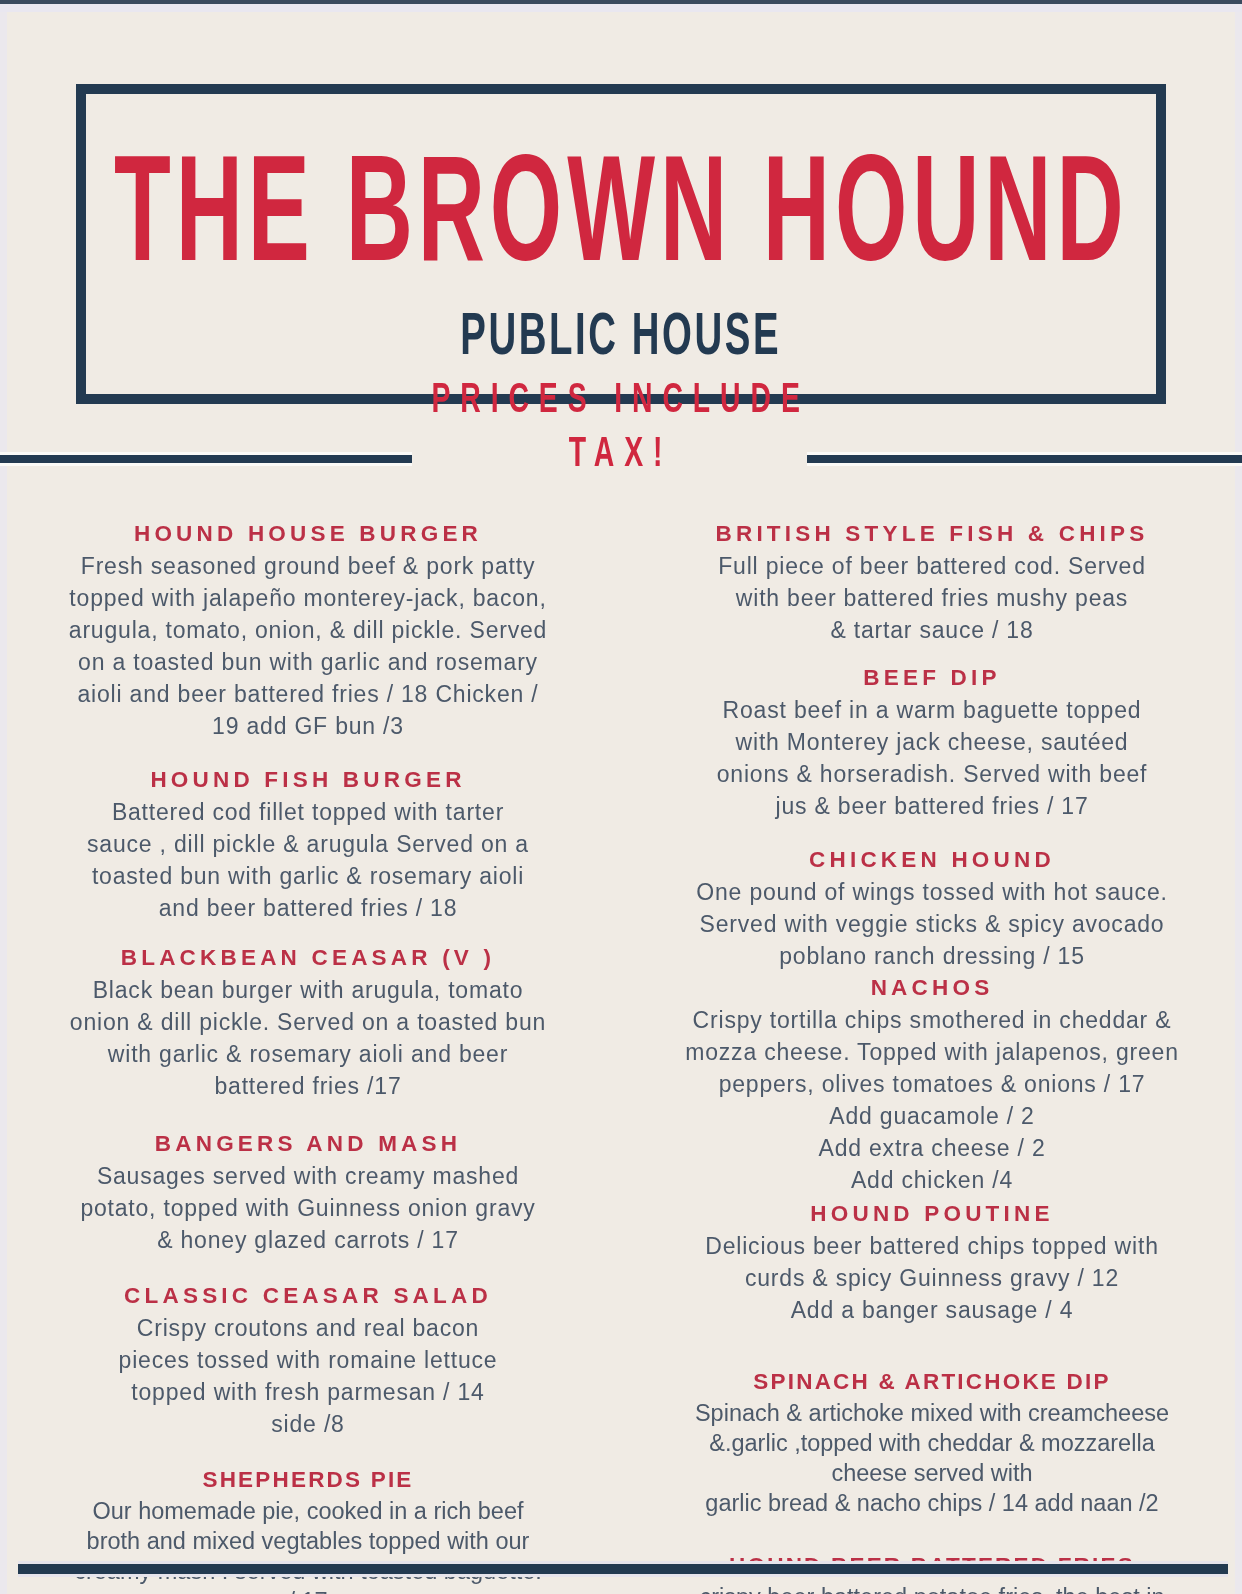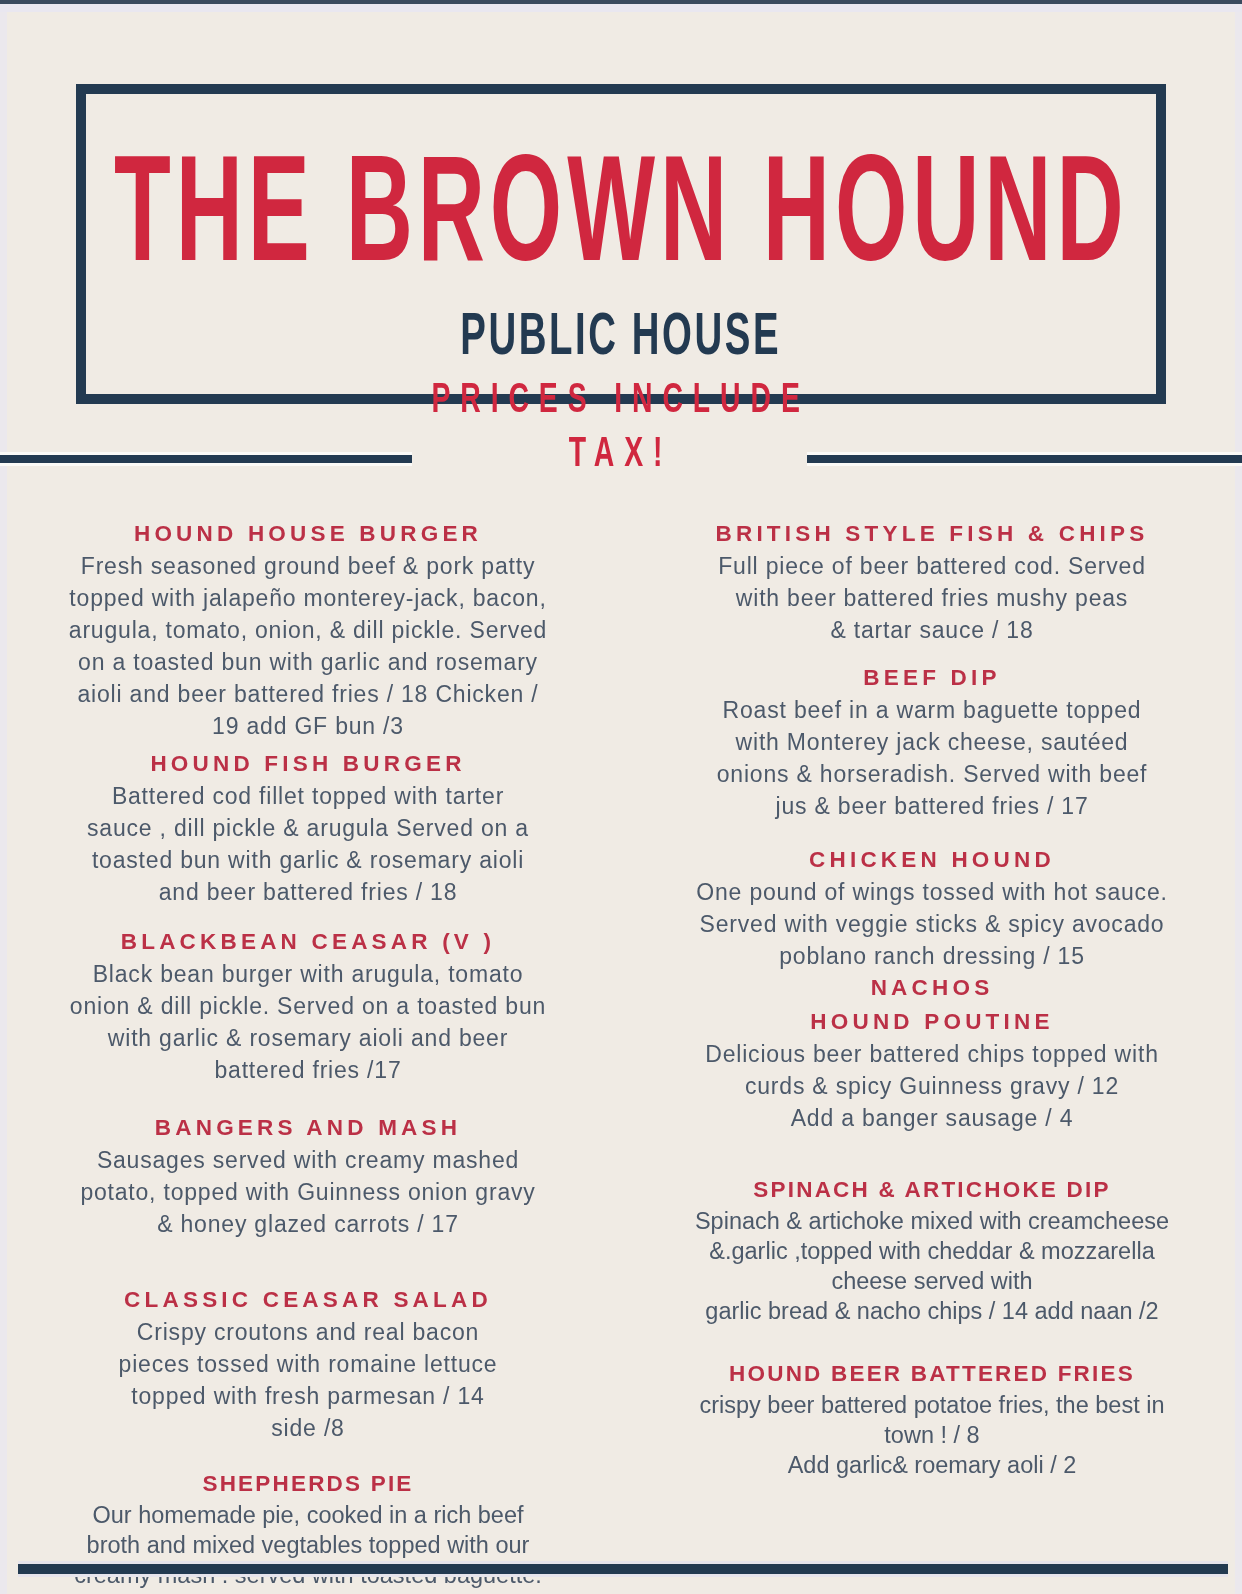--- a/index.html
+++ b/index.html
@@ -72,24 +72,24 @@
     letter-spacing:4.2px;line-height:32px;white-space:nowrap;
   }
   .item-desc{
     color:var(--body-text);font-size:23px;letter-spacing:.8px;
     line-height:32px;white-space:pre-line;
   }
   .tight .item-name{letter-spacing:2.2px;}
   .tight .item-desc{font-size:23.5px;letter-spacing:0;line-height:30px;}
 
   
-  .col-left .menu-item:nth-child(2){margin-top:6px;}
+  .col-left .menu-item:nth-child(2){margin-top:22px;}
   .col-left .menu-item:nth-child(3){margin-top:18px;}
   .col-left .menu-item:nth-child(4){margin-top:26px;}
-  .col-left .menu-item:nth-child(5){margin-top:44px;}
+  .col-left .menu-item:nth-child(5){margin-top:24px;}
   .col-left .menu-item:nth-child(6){margin-top:24px;}
 
   .col-right .menu-item:nth-child(2){margin-top:16px;}
   .col-right .menu-item:nth-child(3){margin-top:22px;}
   .col-right .menu-item:nth-child(4){margin-top:0px;}
   .col-right .menu-item:nth-child(5){margin-top:2px;}
   .col-right .menu-item:nth-child(6){margin-top:40px;}
   .col-right .menu-item:nth-child(7){margin-top:32px;}
 </style>
 </head>
@@ -189,20 +189,26 @@
 
   <div class="menu-item">
     <h3 class="item-name">CHICKEN HOUND</h3>
     <p class="item-desc">One pound of wings tossed with hot sauce.
 Served with veggie sticks &amp; spicy avocado
 poblano ranch dressing / 15</p>
   </div>
 
   <div class="menu-item">
     <h3 class="item-name">NACHOS</h3>
+    <p class="item-desc">Crispy tortilla chips smothered in cheddar &amp;
+mozza cheese. Topped with jalapenos, green
+peppers, olives tomatoes &amp; onions / 17
+Add guacamole / 2
+Add extra cheese / 2
+Add chicken /4</p>
   </div>
 
   <div class="menu-item">
     <h3 class="item-name">HOUND POUTINE</h3>
     <p class="item-desc">Delicious beer battered chips topped with
 curds &amp; spicy Guinness gravy / 12
 Add a banger sausage / 4</p>
   </div>
 
   <div class="menu-item tight">

